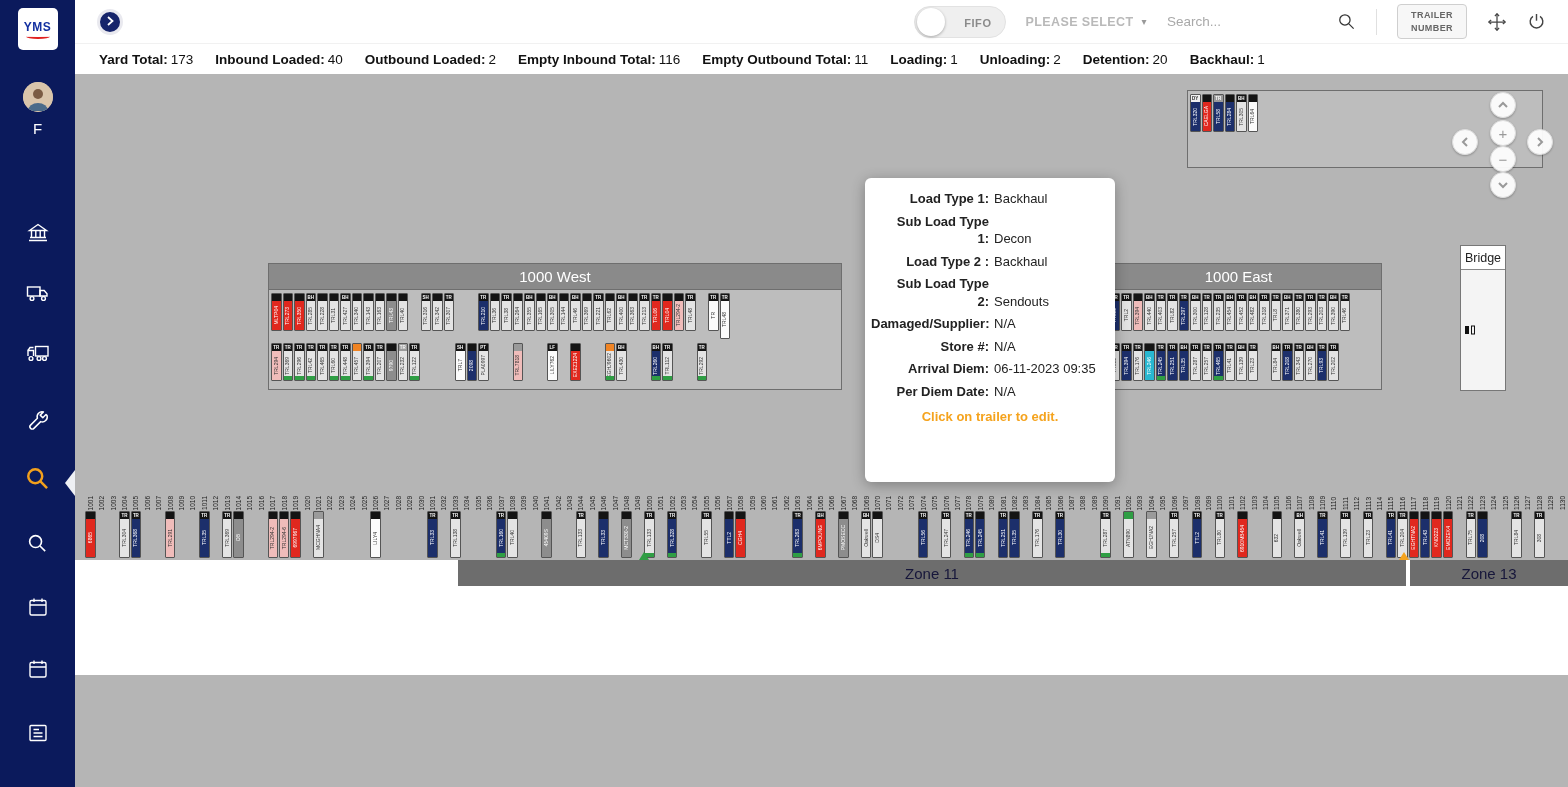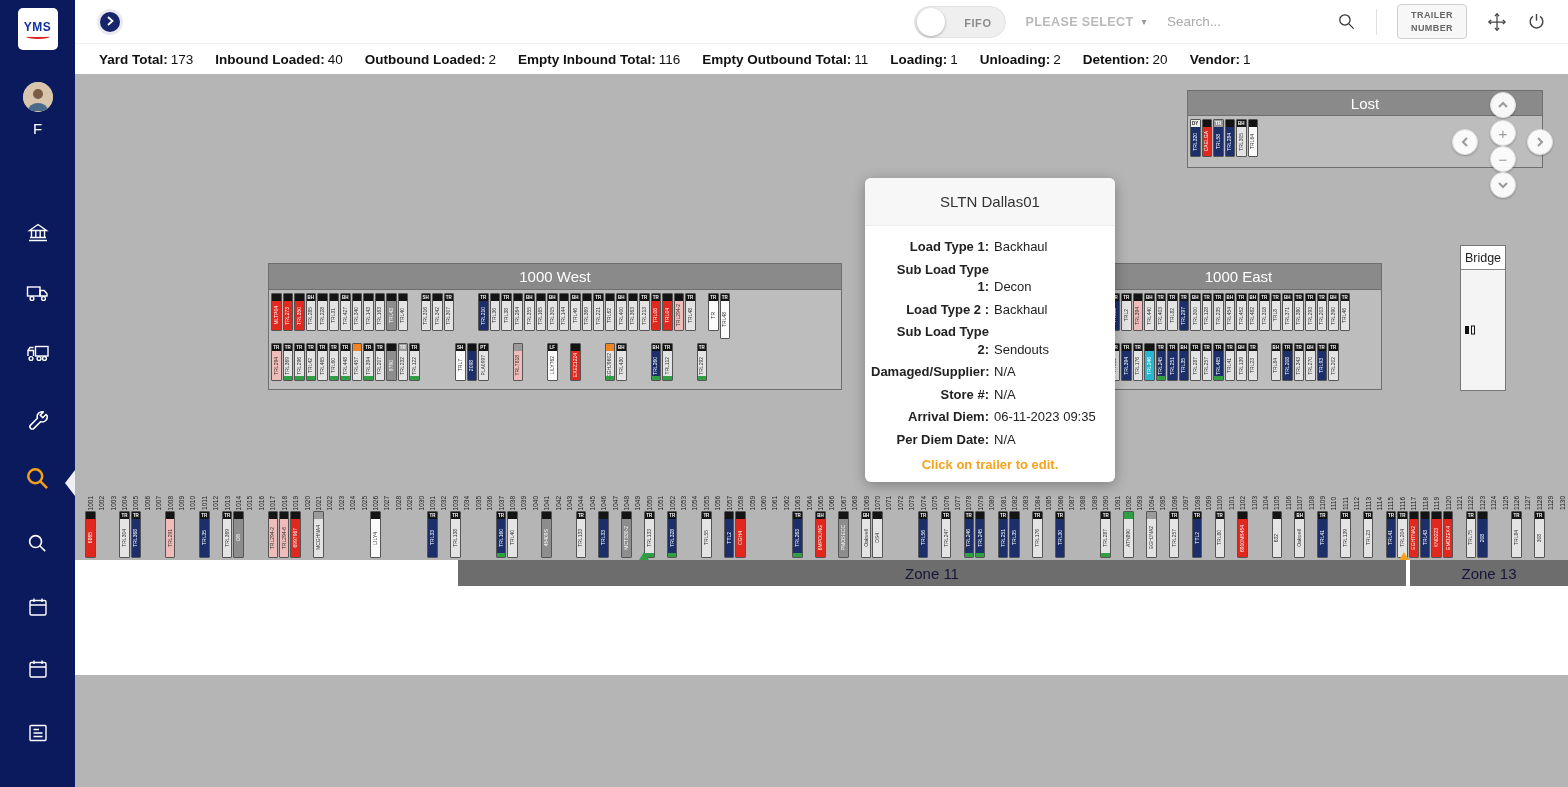--- a/index.html
+++ b/index.html
@@ -224,27 +224,26 @@
 
   <div class="stats">
       <div class="stat"><b>Yard Total:</b><span>173</span></div>
       <div class="stat"><b>Inbound Loaded:</b><span>40</span></div>
       <div class="stat"><b>Outbound Loaded:</b><span>2</span></div>
       <div class="stat"><b>Empty Inbound Total:</b><span>116</span></div>
       <div class="stat"><b>Empty Outbound Total:</b><span>11</span></div>
       <div class="stat"><b>Loading:</b><span>1</span></div>
       <div class="stat"><b>Unloading:</b><span>2</span></div>
       <div class="stat"><b>Detention:</b><span>20</span></div>
-      <div class="stat"><b>Vendor:</b><span>1</span></div>
+      <div class="stat"><b>Backhaul:</b><span>1</span></div>
     </div>
 
   <div class="main">
 
     <div class="zone" id="zone-lost">
-      <div class="zone-header">Lost</div>
       <div class="zone-body"><div class="trailer"><div class="t-hdr" style="background:#f0f0f0;color:#222">DY</div><div class="t-body" style="background:#1c2f6b">
               <span style="color:#fff">TRL320</span>
             </div></div><div class="trailer"><div class="t-hdr" style="background:#141414;color:#fff"></div><div class="t-body" style="background:#e0281e">
               <span style="color:#fff">CAELGA</span>
             </div></div><div class="trailer"><div class="t-hdr" style="background:#9a9a9a;color:#fff">TR</div><div class="t-body" style="background:#1c2f6b">
               <span style="color:#fff">TRL58</span>
             </div></div><div class="trailer"><div class="t-hdr" style="background:#141414;color:#fff"></div><div class="t-body" style="background:#1c2f6b">
               <span style="color:#fff">TRL284</span>
             </div></div><div class="trailer"><div class="t-hdr" style="background:#141414;color:#fff">BH</div><div class="t-body" style="background:#e4e4e4">
               <span style="color:#333">TRL305</span>
@@ -504,21 +503,20 @@
       <div class="bridge-header">Bridge</div>
       <div class="bridge-body">
         <span class="bridge-glyph"><svg width="12" height="12" viewBox="0 0 12 12">
               <rect x="1" y="2" width="4" height="8" fill="#111"></rect>
               <rect x="7.5" y="2" width="3" height="8" fill="none" stroke="#111"></rect>
             </svg></span>
       </div>
     </div>
 
     <div class="popup">
-      <div class="popup-header">SLTN Dallas01</div>
       <div class="popup-body">
           <div class="p-row">
             <div class="p-label">Load Type 1:</div>
             <div class="p-value">Backhaul</div>
           </div>
           <div class="p-row">
             <div class="p-label">Sub Load Type<br>1:</div>
             <div class="p-value">Decon</div>
           </div>
           <div class="p-row">

